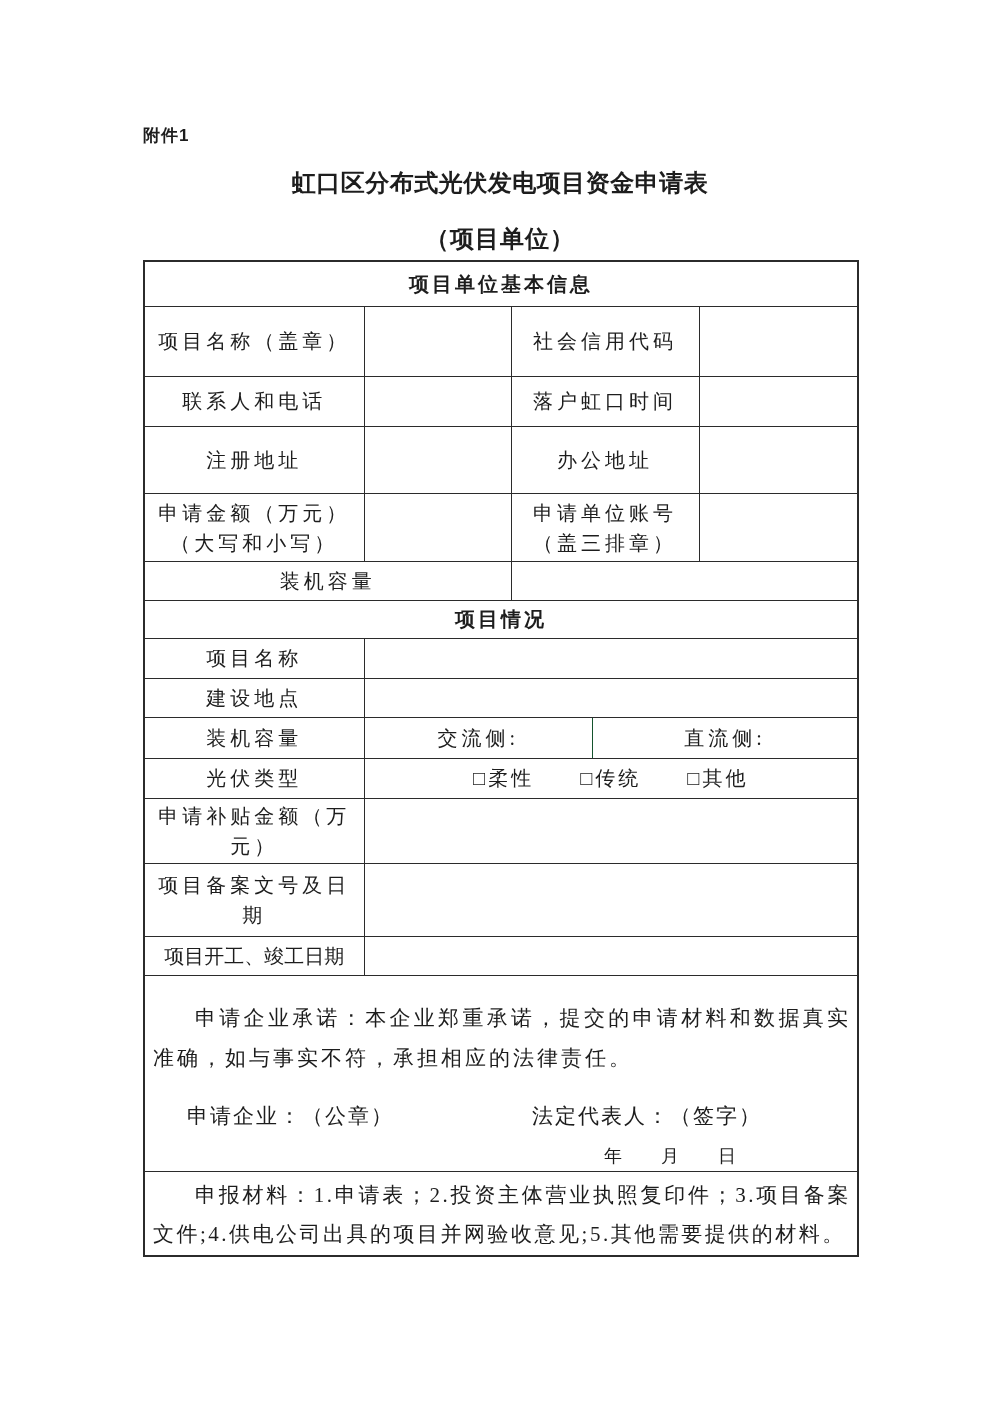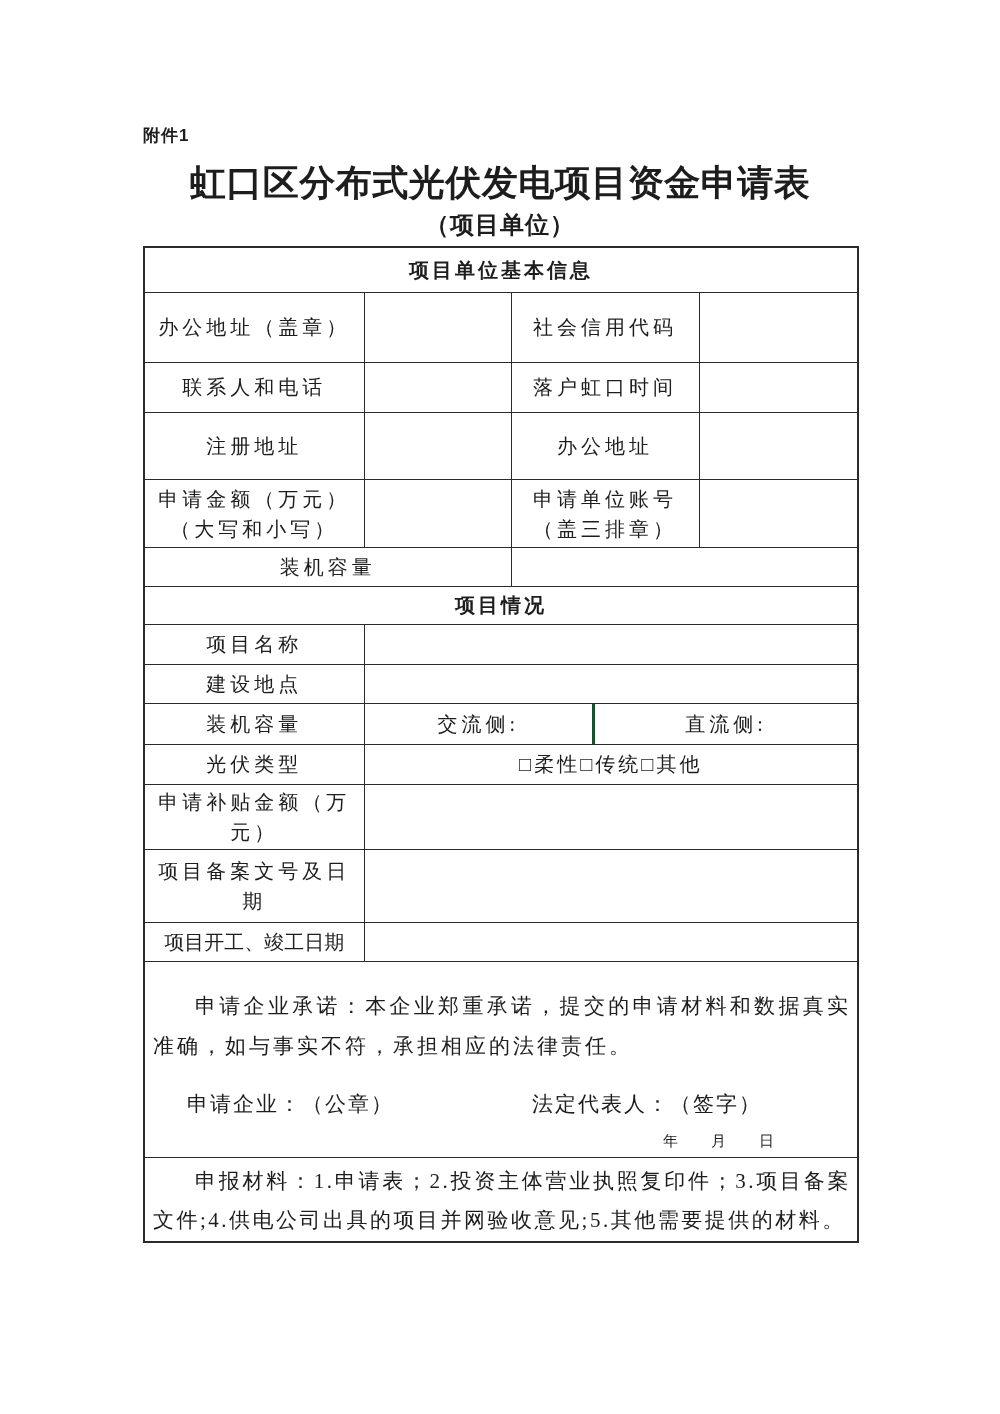--- a/index.html
+++ b/index.html
@@ -27,28 +27,28 @@
     font-family: "Liberation Sans", "DejaVu Sans", sans-serif;
     font-weight: 700;
     font-size: 17px;
     letter-spacing: 1px;
     line-height: 20px;
   }
   .title {
     margin: 14px 0 0 0;
     font-family: "Liberation Sans", "DejaVu Sans", sans-serif;
     font-weight: 700;
-    font-size: 36px;
+    font-size: 24px;
     line-height: 45px;
     letter-spacing: 0.5px;
     text-align: center;
     white-space: nowrap;
   }
   .subtitle {
-    margin: 5px 0 0 0;
+    margin: 19px 0 0 0;
     font-family: "Liberation Sans", "DejaVu Sans", sans-serif;
     font-weight: 700;
     font-size: 24px;
     line-height: 30px;
     letter-spacing: 1px;
     text-align: center;
   }
   table.form {
     margin-top: 6px;
     width: 714px;
@@ -91,26 +91,27 @@
   td.lbl.tight { letter-spacing: 0; padding: 0 4px; }
   td.lbl .line { line-height: 30px; }
   td.split-cell { padding: 0; }
   .split { display: flex; height: 100%; min-height: 38px; }
   .split .half {
     display: flex;
     align-items: center;
     justify-content: center;
     letter-spacing: 4px;
   }
-  .split .half.left { width: 46.2%; border-right: 3px solid #14532d; }
+  .split .half.left { width: 46.2%; border-right: 1px solid #14532d; }
   .split .half.right { flex: 1; }
   .pv-opts {
     display: flex;
     justify-content: center;
     align-items: center;
+    gap: 46px;
     height: 100%;
   }
   .pv-opts .opt { letter-spacing: 3px; white-space: nowrap; }
   td.pledge-cell { vertical-align: top; }
   .pledge-text {
     margin: 0;
     padding: 18px 6px 0 8px;
     font-size: 21px;
     line-height: 40px;
     letter-spacing: 3px;
@@ -121,23 +122,23 @@
     display: flex;
     justify-content: space-between;
     padding: 24px 95px 0 42px;
     font-size: 21px;
     line-height: 28px;
     letter-spacing: 2px;
     gap: 16px;
   }
   .date-row {
     margin-top: 14px;
-    padding-right: 82px;
+    padding-right: 120px;
     text-align: right;
-    font-size: 15px;
+    font-size: 18px;
     letter-spacing: 1px;
   }
   td.materials-cell { vertical-align: top; }
   .materials-text {
     margin: 0;
     padding: 3px 6px 0 8px;
     font-size: 21px;
     line-height: 39px;
     letter-spacing: 2.5px;
     text-indent: 2em;
@@ -161,21 +162,21 @@
           <col style="width:188px">
           <col style="width:159px">
       </colgroup>
 
       <tbody>
           <tr class="h44">
         <td colspan="4" class="sec">项目单位基本信息</td>
       </tr>
 
       <tr class="h69">
-        <td class="lbl nowrap">办公地址（盖章）</td>
+        <td class="lbl nowrap">项目名称（盖章）</td>
         <td class="val"></td>
         <td class="lbl nowrap">社会信用代码</td>
         <td class="val"></td>
       </tr>
 
       <tr class="h49">
         <td class="lbl nowrap">联系人和电话</td>
         <td class="val"></td>
         <td class="lbl nowrap">落户虹口时间</td>
         <td class="val"></td>

